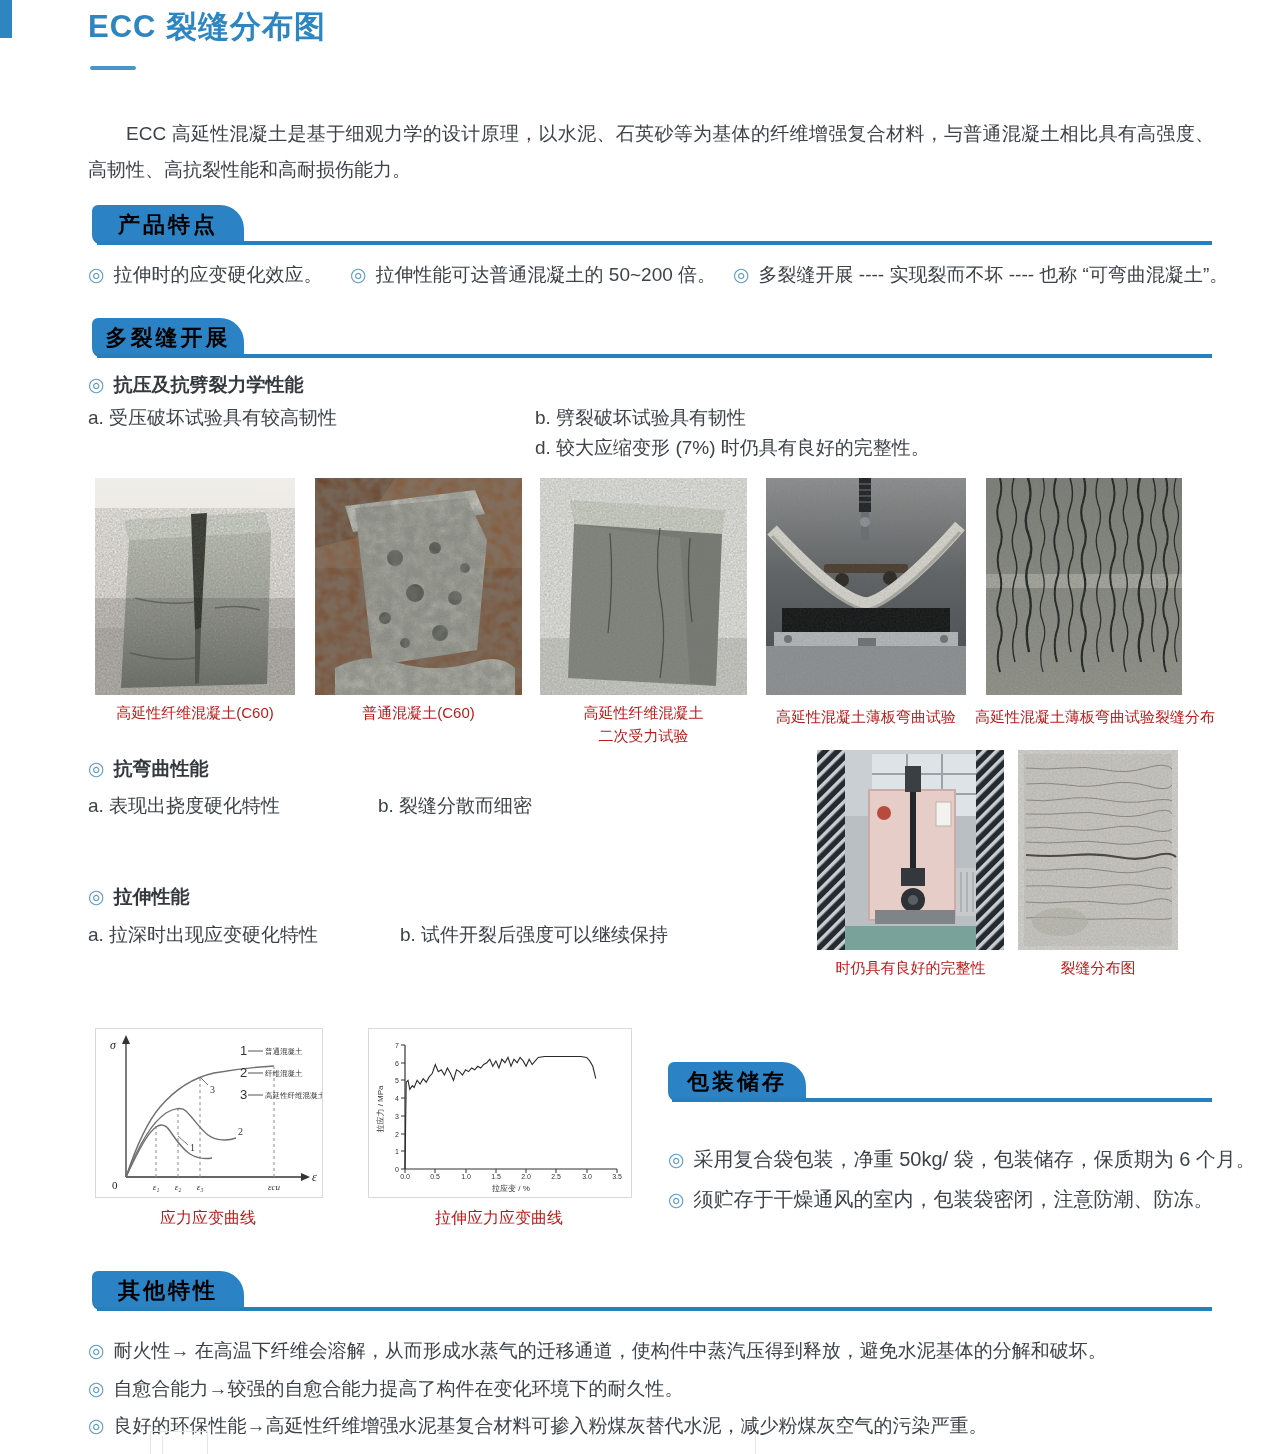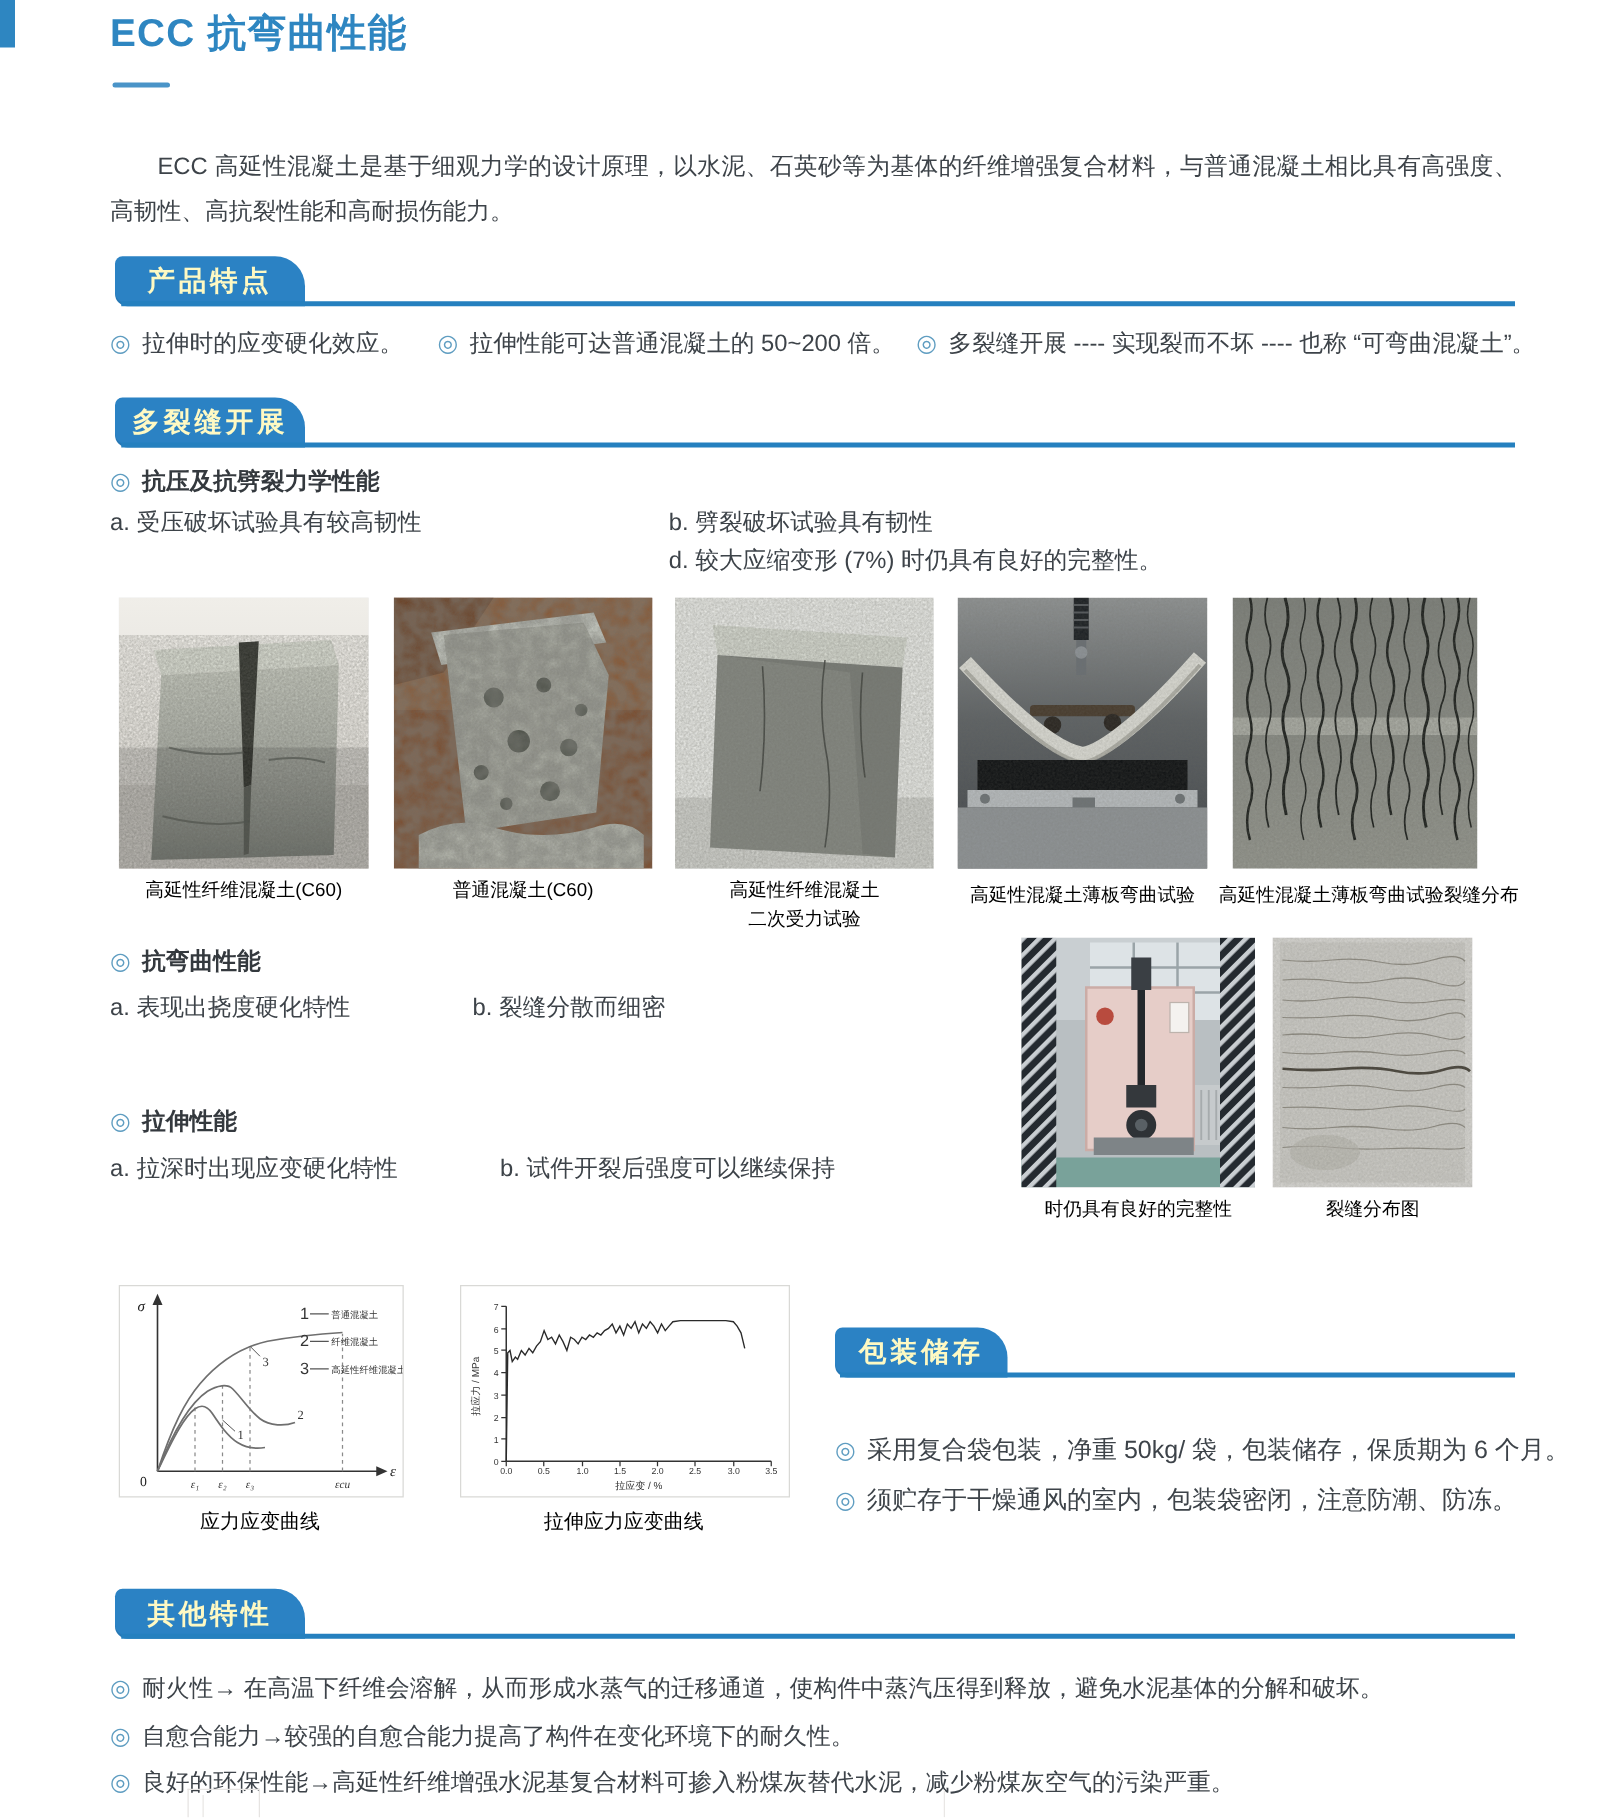--- a/index.html
+++ b/index.html
@@ -4,29 +4,29 @@
 <style>
   html,body{margin:0;padding:0;background:#ffffff;}
   #page{position:relative;width:1279px;height:1454px;background:#ffffff;overflow:hidden;
         font-family:"Liberation Sans","DejaVu Sans",sans-serif;color:#3d4349;}
   .abs{position:absolute;}
   .accent-bar{left:0;top:0;width:12px;height:38px;background:#2e86c1;}
   .title{left:88px;top:6px;font-size:31px;font-weight:bold;color:#2e86c1;letter-spacing:1px;white-space:nowrap;}
   .title-underline{left:90px;top:66px;width:46px;height:4px;background:#4a94c8;border-radius:2px;}
   .intro{left:88px;top:116px;width:1126px;font-size:19px;line-height:1.88;text-align:justify;
          text-indent:2em;color:#3d4349;}
-  .badge{background:#2b82c4;color:#fef9c3;font-weight:bold;font-size:22px;letter-spacing:3px;
+  .badge{background:#2b82c4;color:#000000;font-weight:bold;font-size:22px;letter-spacing:3px;
          display:flex;align-items:center;justify-content:center;border-radius:6px 24px 0 10px;
          box-shadow:inset 0 -2px 0 rgba(0,0,0,.08);}
   .rule{height:4px;background:#2580bf;}
   .li{font-size:19px;color:#3d4349;white-space:nowrap;display:flex;align-items:baseline;}
   .li .ring{color:#5f9dc1;margin-right:9px;font-size:19px;}
   .subhead{font-weight:bold;color:#34393e;}
   .big{font-size:20px;}
-  .cap{color:#000000;font-size:15px;text-align:center;white-space:pre-line;line-height:1.5;}
+  .cap{color:#b91c1c;font-size:15px;text-align:center;white-space:pre-line;line-height:1.5;}
   .cap16{font-size:16px;}
   figure{margin:0;padding:0;}
   .photo{background:#eee;overflow:hidden;}
   .chartbox{background:#ffffff;border:1px solid #d9d9d6;}
   .wm{border:1px solid #e6e4e2;}
   svg{display:block;}
 </style>
 </head>
 <body>
 
@@ -64,21 +64,21 @@
     </linearGradient>
     <path id="sq1" d="M0,0 q3,12 -1,24 q-4,12 1,24 q4,12 -1,24 q-3,12 1,24 q3,12 -1,24 q-4,12 1,24 q4,12 -1,24 q-3,14 1,26" fill="none"></path>
     <path id="sq2" d="M0,0 q-4,14 0,26 q5,12 0,26 q-4,12 1,26 q4,14 -1,26 q-3,14 1,26 q4,14 -1,26 q-3,14 1,28" fill="none"></path>
     <path id="sq3" d="M0,0 q5,16 0,30 q-5,14 1,28 q5,14 -1,28 q-4,14 1,28 q4,16 -1,30 q-3,14 1,30" fill="none"></path>
   </defs>
 </svg>
 
 <div id="page">
 
   <div class="abs accent-bar"></div>
-  <div class="abs title">ECC 抗弯曲性能</div>
+  <div class="abs title">ECC 裂缝分布图</div>
   <div class="abs title-underline"></div>
 
   <p class="abs intro" style="margin:0">ECC 高延性混凝土是基于细观力学的设计原理，以水泥、石英砂等为基体的纤维增强复合材料，与普通混凝土相比具有高强度、高韧性、高抗裂性能和高耐损伤能力。</p>
 
   <div class="abs badge" style="left:92px;top:205px;width:152px;height:40px">产品特点</div>
   <div class="abs rule" style="left:97px;top:241px;width:1115px"></div>
 
   <div class="abs li" style="left:88px;top:262px">
     <span class="ring">◎</span>
     <span>拉伸时的应变硬化效应。</span>

